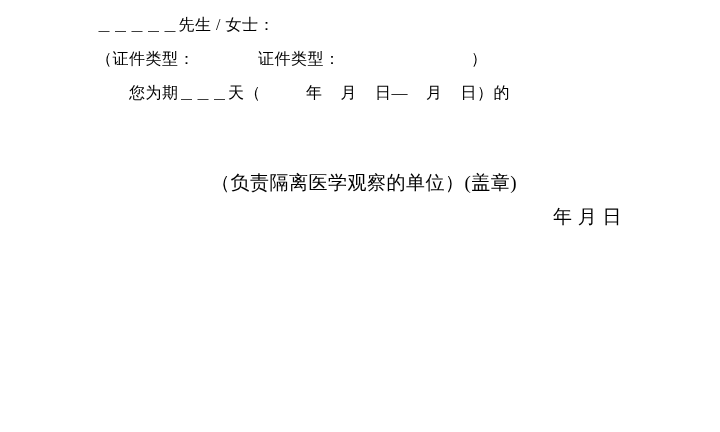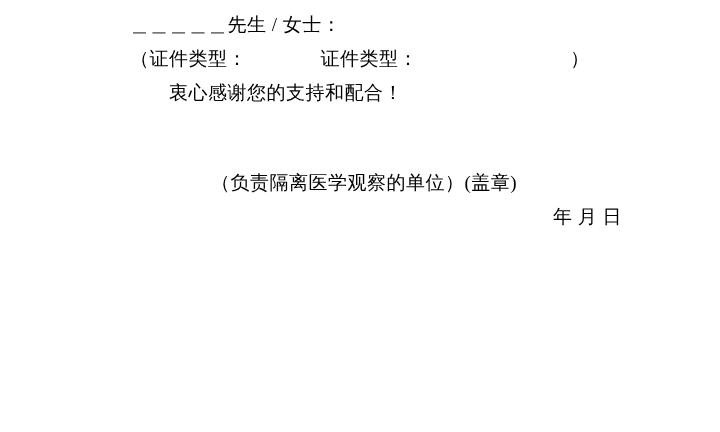--- a/index.html
+++ b/index.html
@@ -15,25 +15,24 @@
     overflow: hidden;
   }
   .page {
     position: relative;
     width: 720px;
     height: 432px;
     box-sizing: border-box;
     padding: 8px 98px 0 96px;
   }
   .line {
-    font-size: 19px;
+    font-size: 16px;
     line-height: 34px;
     letter-spacing: 0.5px;
     white-space: pre-wrap;
-    margin-left: 34px;
   }
   .line.justify {
     text-align: justify;
     text-align-last: justify;
   }
   .sign-block {
     margin-top: 56px;
   }
   .sign-line {
     font-size: 19px;
@@ -53,21 +52,21 @@
 </style>
 </head>
 <body>
 
 <div class="page">
 
   <div class="line">＿＿＿＿＿先生 / 女士：</div>
 
   <div class="line">（证件类型：              证件类型：                             ）</div>
 
+  <div class="line">　　您为期＿＿＿天（          年    月    日—    月    日）的</div>
 
-  <div class="line">　　衷心感谢您的支持和配合！</div>
 
   <div class="sign-block">
     <div class="sign-line">（负责隔离医学观察的单位）(盖章)</div>
     <div class="date-line">年    月    日</div>
   </div>
 
 </div>
 
 </body></html>

